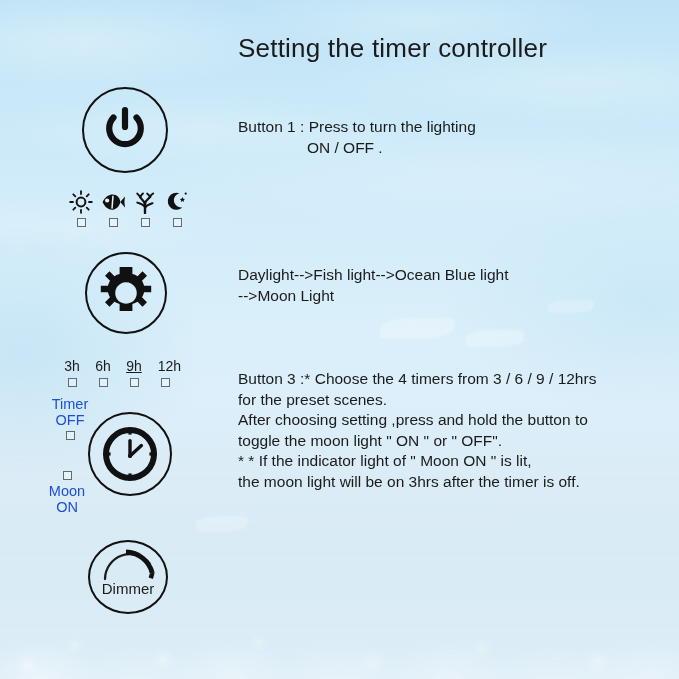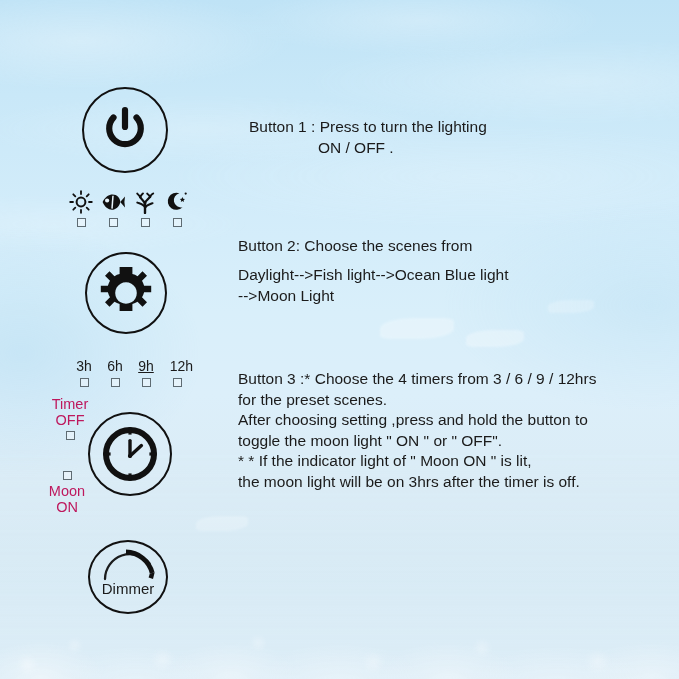--- a/index.html
+++ b/index.html
@@ -88,26 +88,26 @@
   }
 
   .scene-icons{position:absolute;left:68px;top:190px;width:122px;height:52px;}
   .scene-col{position:absolute;width:26px;text-align:center;}
   .scene-ico{height:24px;display:flex;align-items:center;justify-content:center;}
   .chk{
     width:9px;height:9px;border:1.4px solid #5e6b72;background:rgba(255,255,255,.35);
     box-sizing:border-box;margin:4px auto 0 auto;display:block;
   }
 
-  .timer-row{position:absolute;left:68px;top:359px;width:124px;height:38px;}
+  .timer-row{position:absolute;left:56px;top:359px;width:124px;height:38px;}
   .timer-col{position:absolute;width:32px;text-align:center;}
   .timer-lbl{font-size:14px;color:#1b1b1b;line-height:15px;}
 
   .side-lbl{
-    position:absolute;text-align:center;font-size:14.5px;line-height:16px;color:#be185d;
+    position:absolute;text-align:center;font-size:14.5px;line-height:16px;color:#1d4ed8;
   }
 
   svg{display:block;}
 </style>
 </head>
 <body>
 
 <div id="page">
 
   <div class="bg-base"></div>
@@ -115,29 +115,30 @@
   <div class="bg-blueglow"></div>
   <div class="bg-fish" style="left:380px;top:318px;width:74px;height:21px;"></div>
   <div class="bg-fish" style="left:466px;top:330px;width:58px;height:17px;"></div>
   <div class="bg-fish" style="left:196px;top:516px;width:52px;height:15px;"></div>
   <div class="bg-fish" style="left:548px;top:300px;width:46px;height:13px;opacity:.22;"></div>
   <div class="bg-reef"></div>
   <div class="bg-reef2"></div>
 
   <div class="layer">
 
+    <div class="title">Setting the timer controller</div>
 
     <div class="btn-circle" style="left:82px;top:87px;width:86px;height:86px;">
       <svg width="46" height="48" viewBox="0 0 46 48" aria-hidden="true">
         <path d="M23 4 L23 21" stroke="#111" stroke-width="6.2" stroke-linecap="round" fill="none"></path>
         <path d="M11.5 11.5 A15.8 15.8 0 1 0 34.5 11.5" stroke="#111" stroke-width="6.2" stroke-linecap="round" fill="none"></path>
       </svg>
     </div>
 
-    <div class="txtblock" style="top:117px;margin-left:11px;">Button 1 : Press to turn the lighting
+    <div class="txtblock" style="top:117px;">Button 1 : Press to turn the lighting
                 ON / OFF .</div>
 
     <div class="scene-icons">
 
       <div class="scene-col" style="left:0px;top:0px;">
         <div class="scene-ico">
           <svg width="24" height="24" viewBox="0 0 24 24">
             <circle cx="12" cy="12" r="4.4" fill="none" stroke="#111" stroke-width="2"></circle>
             <g stroke="#111" stroke-width="1.8" stroke-linecap="round">
               <path d="M12 1.2 L12 4"></path>
@@ -204,21 +205,20 @@
           l6.4 0 0 7.1 a19.4 19.4 0 0 1 5.1 2.1 l5.0 -5.0 4.5 4.5 -5.0 5.0
           a19.4 19.4 0 0 1 2.1 5.1 l7.1 0 0 6.4 -7.1 0 a19.4 19.4 0 0 1 -2.1 5.1
           l5.0 5.0 -4.5 4.5 -5.0 -5.0 a19.4 19.4 0 0 1 -5.1 2.1 l0 7.1 -6.4 0
           -6.4 0 0 -7.1 a19.4 19.4 0 0 1 -5.1 -2.1 l-5.0 5.0 -4.5 -4.5 5.0 -5.0
           a19.4 19.4 0 0 1 -2.1 -5.1 l-7.1 0 0 -6.4 7.1 0 a19.4 19.4 0 0 1 2.1 -5.1
           l-5.0 -5.0 4.5 -4.5 5.0 5.0 a19.4 19.4 0 0 1 5.1 -2.1 l0 -7.1 6.4 0 Z
           M28 17.2 a10.8 10.8 0 1 0 0.01 0 Z"></path>
       </svg>
     </div>
 
-    <div class="txtblock" style="top:236px;">Button 2: Choose the scenes from</div>
     <div class="txtblock" style="top:265px;">Daylight--&gt;Fish light--&gt;Ocean Blue light
 --&gt;Moon Light</div>
 
     <div class="timer-row">
       <div class="timer-col" style="left:0px;">
         <div class="timer-lbl">3h</div>
         <span class="chk"></span>
       </div>
       <div class="timer-col" style="left:31px;">
         <div class="timer-lbl">6h</div>

